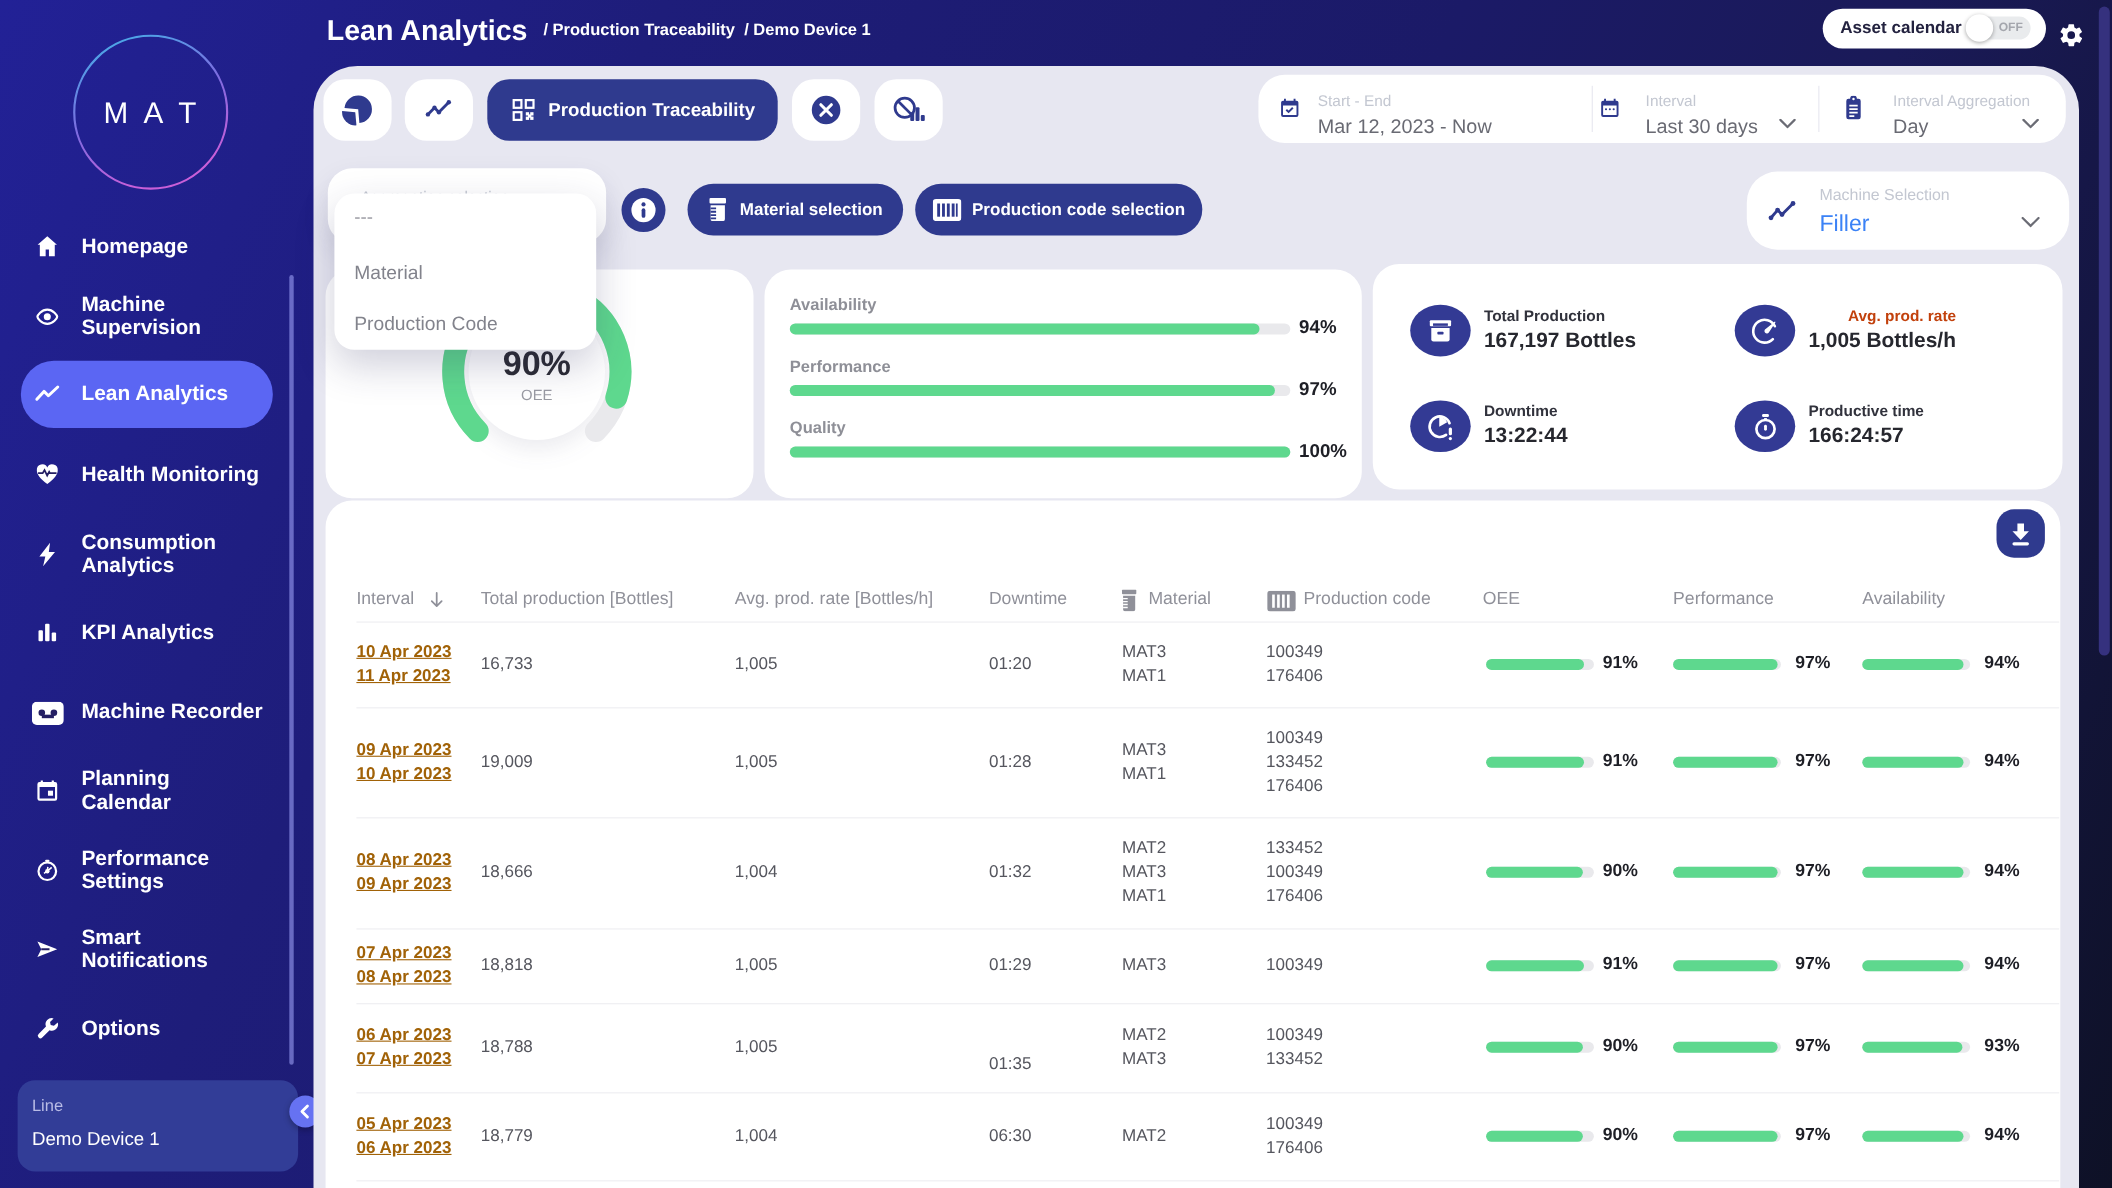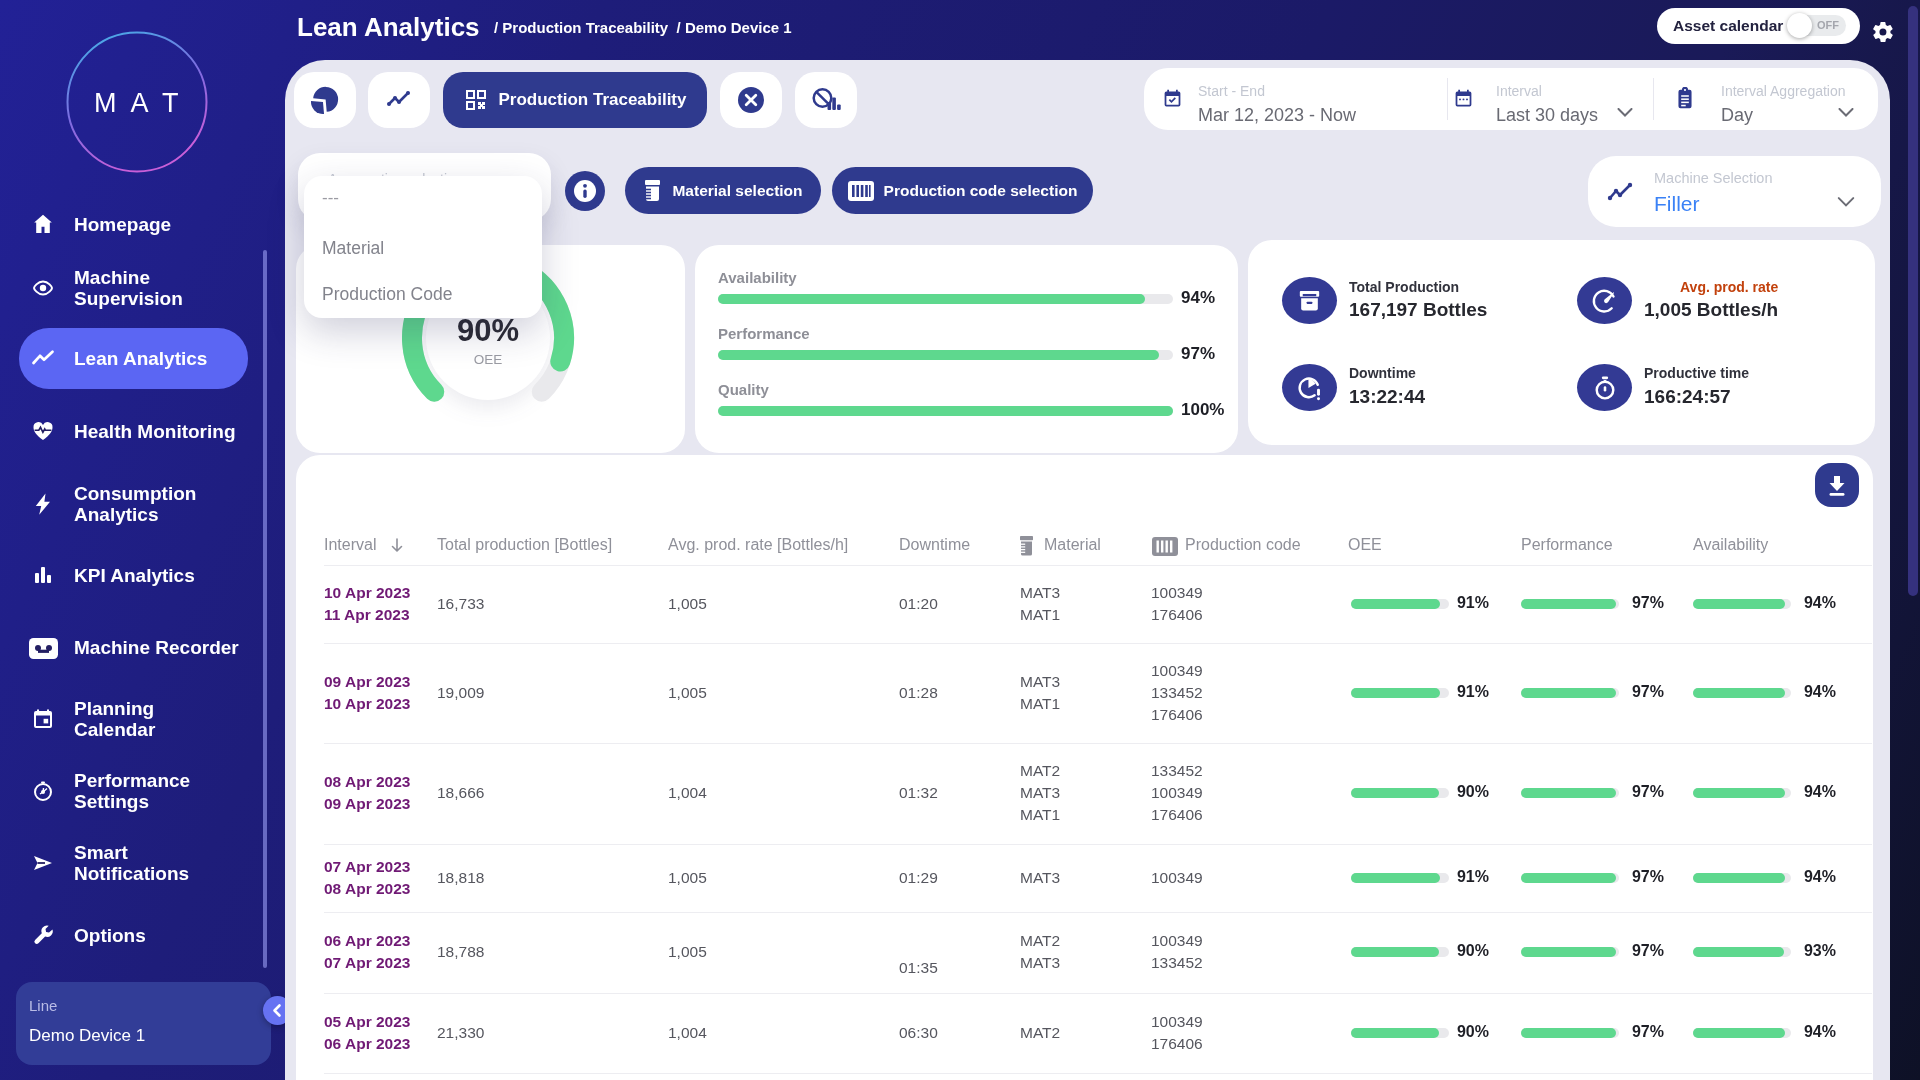--- a/index.html
+++ b/index.html
@@ -26,21 +26,21 @@
 
 
 .navybtn { position:absolute; background:#2f3a8e; color:#fff; font-weight:bold; display:flex; align-items:center; justify-content:center; }
 .whitebtn { position:absolute; background:#fff; display:flex; align-items:center; justify-content:center; }
 
 .greylabel { color:#c3c7d1; font-size:14px; }
 .chev { width:16px; height:9px; }
 
 
 .th { position:absolute; color:#8f9099; font-size:16px; }
-.tdate { position:absolute; color:#701a75; font-size:15.5px; font-weight:bold; line-height:22px; }
+.tdate { position:absolute; color:#a16207; font-size:15.5px; font-weight:bold; line-height:22px;text-decoration:underline; }
 .tval { position:absolute; color:#55565e; font-size:15.5px; }
 .tbar { position:absolute; height:10px; width:98px; background:#e9e9ec; border-radius:5px; }
 .tbar > div { height:10px; background:#5ed88e; border-radius:5px; }
 .tpct { position:absolute; color:#1e1f26; font-size:16px; font-weight:bold; text-align:right; width:44px; }
 .rowline { position:absolute; left:324px; right:48px; height:1px; background:#ededf1; }
 </style>
 </head>
 <body>
 
 <div id="sidebar" class="abs" style="left:0;top:0;width:285px;height:1080px;">
@@ -509,21 +509,21 @@
 <div class="tbar" style="left:1521px;top:947px;">
     <div style="width:95px;"></div>
   </div>
 <div class="tpct" style="left:1620px;top:942px;">97%</div>
 <div class="tbar" style="left:1693px;top:947px;">
     <div style="width:91px;"></div>
   </div>
 <div class="tpct" style="left:1792px;top:942px;">93%</div>
 
 <div class="tdate" style="left:324px;top:1011px;">05 Apr 2023<br>06 Apr 2023</div>
-<div class="tval" style="left:437px;top:1024px;">21,330</div>
+<div class="tval" style="left:437px;top:1024px;">18,779</div>
 <div class="tval" style="left:668px;top:1024px;">1,004</div>
 <div class="tval" style="left:899px;top:1024px;">06:30</div>
 <div class="tval" style="left:1020px;top:1022px;line-height:22px;">MAT2</div>
 <div class="tval" style="left:1151px;top:1011px;line-height:22px;">100349<br>176406</div>
 <div class="tbar" style="left:1351px;top:1028px;">
     <div style="width:88px;"></div>
   </div>
 <div class="tpct" style="left:1445px;top:1023px;">90%</div>
 <div class="tbar" style="left:1521px;top:1028px;">
     <div style="width:95px;"></div>

